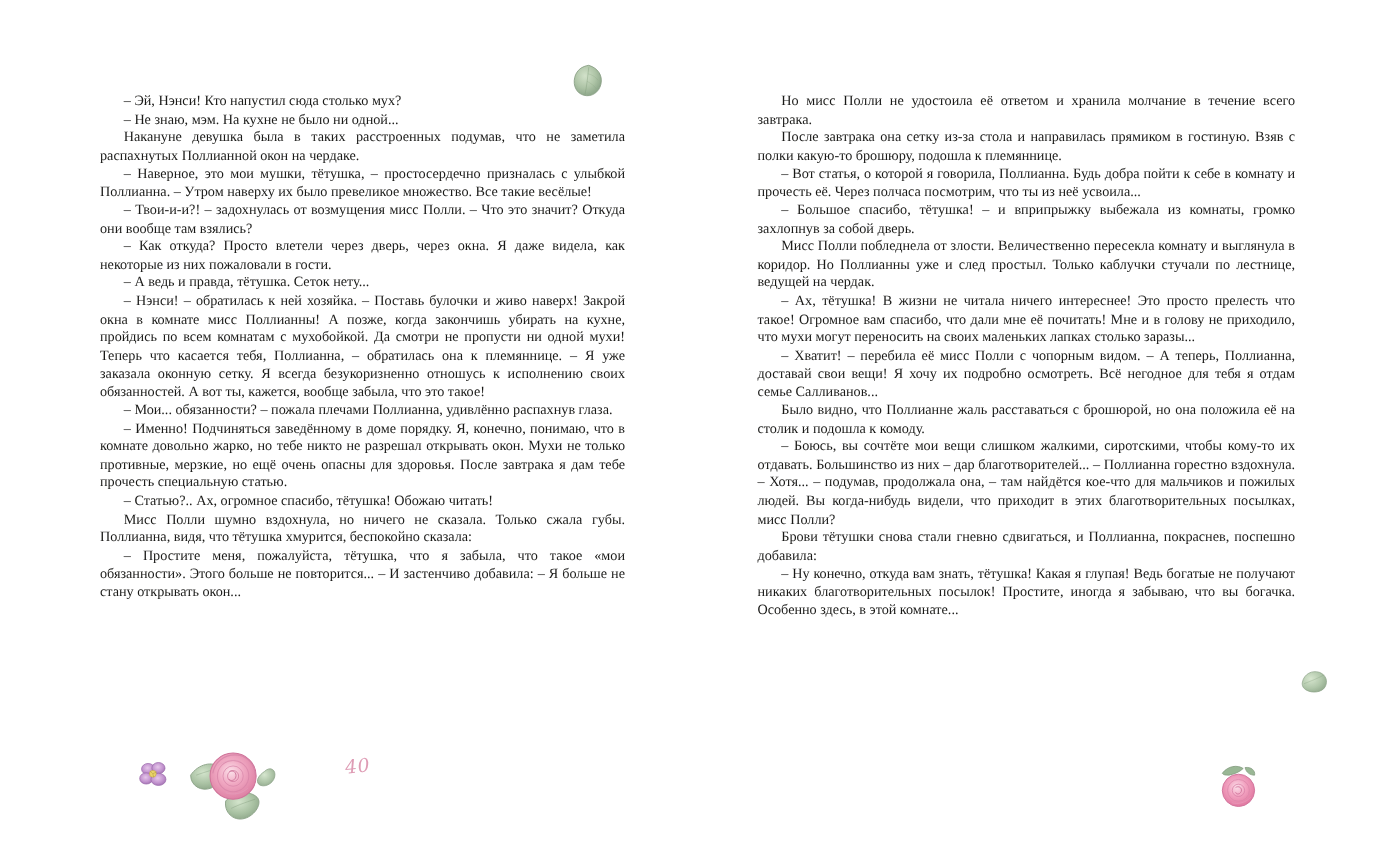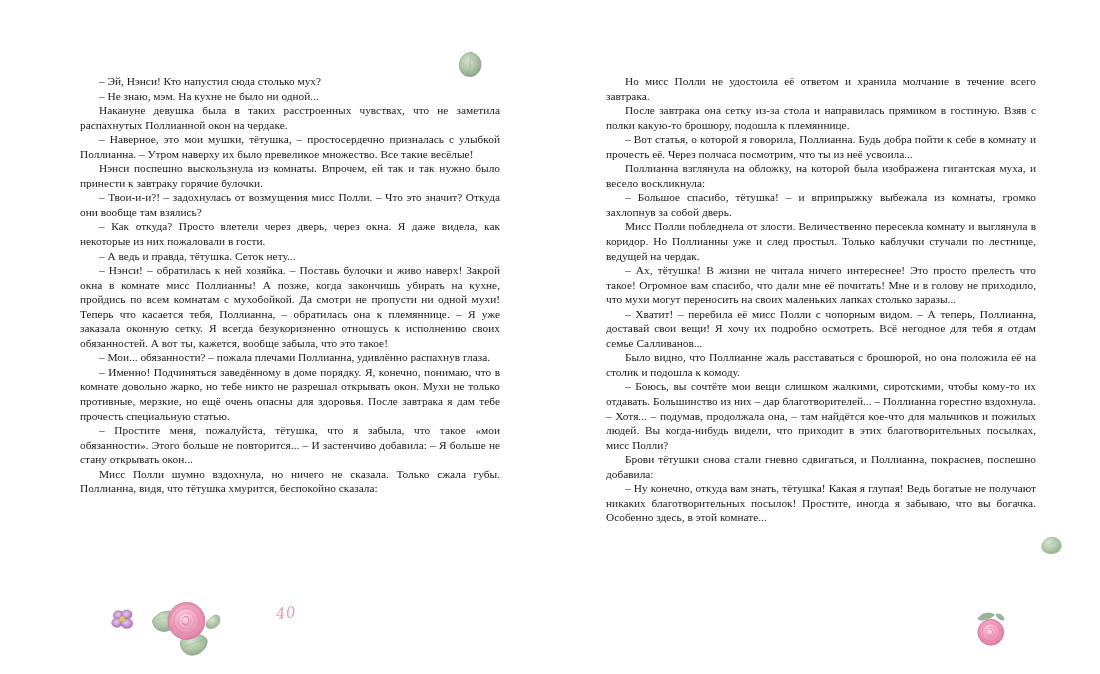--- a/index.html
+++ b/index.html
@@ -72,41 +72,40 @@
 </style>
 </head>
 <body>
 
 <div id="spread">
 
   <div class="page page-left">
     <div class="textblock">
       <p>– Эй, Нэнси! Кто напустил сюда столько мух?</p>
       <p>– Не знаю, мэм. На кухне не было ни одной...</p>
-      <p>Накануне девушка была в таких расстроенных чувствах, что не заметила распахнутых Поллианной окон на чердаке.</p>
+      <p>Накануне девушка была в таких расстроенных подумав, что не заметила распахнутых Поллианной окон на чердаке.</p>
       <p>– Наверное, это мои мушки, тётушка, – простосердечно призналась с улыбкой Поллианна. – Утром наверху их было превеликое множество. Все такие весёлые!</p>
-      <p>Нэнси поспешно выскользнула из комнаты. Впрочем, ей так и так нужно было принести к завтраку горячие булочки.</p>
       <p>– Твои-и-и?! – задохнулась от возмущения мисс Полли. – Что это значит? Откуда они вообще там взялись?</p>
       <p>– Как откуда? Просто влетели через дверь, через окна. Я даже видела, как некоторые из них пожаловали в гости.</p>
       <p>– А ведь и правда, тётушка. Сеток нету...</p>
       <p>– Нэнси! – обратилась к ней хозяйка. – Поставь булочки и живо наверх! Закрой окна в комнате мисс Поллианны! А позже, когда закончишь убирать на кухне, пройдись по всем комнатам с мухобойкой. Да смотри не пропусти ни одной мухи! Теперь что касается тебя, Поллианна, – обратилась она к племяннице. – Я уже заказала оконную сетку. Я всегда безукоризненно отношусь к исполнению своих обязанностей. А вот ты, кажется, вообще забыла, что это такое!</p>
       <p>– Мои... обязанности? – пожала плечами Поллианна, удивлённо распахнув глаза.</p>
       <p>– Именно! Подчиняться заведённому в доме порядку. Я, конечно, понимаю, что в комнате довольно жарко, но тебе никто не разрешал открывать окон. Мухи не только противные, мерзкие, но ещё очень опасны для здоровья. После завтрака я дам тебе прочесть специальную статью.</p>
+      <p>– Статью?.. Ах, огромное спасибо, тётушка! Обожаю читать!</p>
+      <p>Мисс Полли шумно вздохнула, но ничего не сказала. Только сжала губы. Поллианна, видя, что тётушка хмурится, беспокойно сказала:</p>
       <p>– Простите меня, пожалуйста, тётушка, что я забыла, что такое «мои обязанности». Этого больше не повторится... – И застенчиво добавила: – Я больше не стану открывать окон...</p>
-      <p>Мисс Полли шумно вздохнула, но ничего не сказала. Только сжала губы. Поллианна, видя, что тётушка хмурится, беспокойно сказала:</p>
     </div>
     <div class="folio folio-left">40</div>
   </div>
 
   <div class="page page-right">
     <div class="textblock">
       <p>Но мисс Полли не удостоила её ответом и хранила молчание в течение всего завтрака.</p>
       <p>После завтрака она сетку из-за стола и направилась прямиком в гостиную. Взяв с полки какую-то брошюру, подошла к племяннице.</p>
       <p>– Вот статья, о которой я говорила, Поллианна. Будь добра пойти к себе в комнату и прочесть её. Через полчаса посмотрим, что ты из неё усвоила...</p>
-      <p>Поллианна взглянула на обложку, на которой была изображена гигантская муха, и весело воскликнула:</p>
       <p>– Большое спасибо, тётушка! – и вприпрыжку выбежала из комнаты, громко захлопнув за собой дверь.</p>
       <p>Мисс Полли побледнела от злости. Величественно пересекла комнату и выглянула в коридор. Но Поллианны уже и след простыл. Только каблучки стучали по лестнице, ведущей на чердак.</p>
       <p>– Ах, тётушка! В жизни не читала ничего интереснее! Это просто прелесть что такое! Огромное вам спасибо, что дали мне её почитать! Мне и в голову не приходило, что мухи могут переносить на своих маленьких лапках столько заразы...</p>
       <p>– Хватит! – перебила её мисс Полли с чопорным видом. – А теперь, Поллианна, доставай свои вещи! Я хочу их подробно осмотреть. Всё негодное для тебя я отдам семье Салливанов...</p>
       <p>Было видно, что Поллианне жаль расставаться с брошюрой, но она положила её на столик и подошла к комоду.</p>
       <p>– Боюсь, вы сочтёте мои вещи слишком жалкими, сиротскими, чтобы кому-то их отдавать. Большинство из них – дар благотворителей... – Поллианна горестно вздохнула. – Хотя... – подумав, продолжала она, – там найдётся кое-что для мальчиков и пожилых людей. Вы когда-нибудь видели, что приходит в этих благотворительных посылках, мисс Полли?</p>
       <p>Брови тётушки снова стали гневно сдвигаться, и Поллианна, покраснев, поспешно добавила:</p>
       <p>– Ну конечно, откуда вам знать, тётушка! Какая я глупая! Ведь богатые не получают никаких благотворительных посылок! Простите, иногда я забываю, что вы богачка. Особенно здесь, в этой комнате...</p>
     </div>
 

